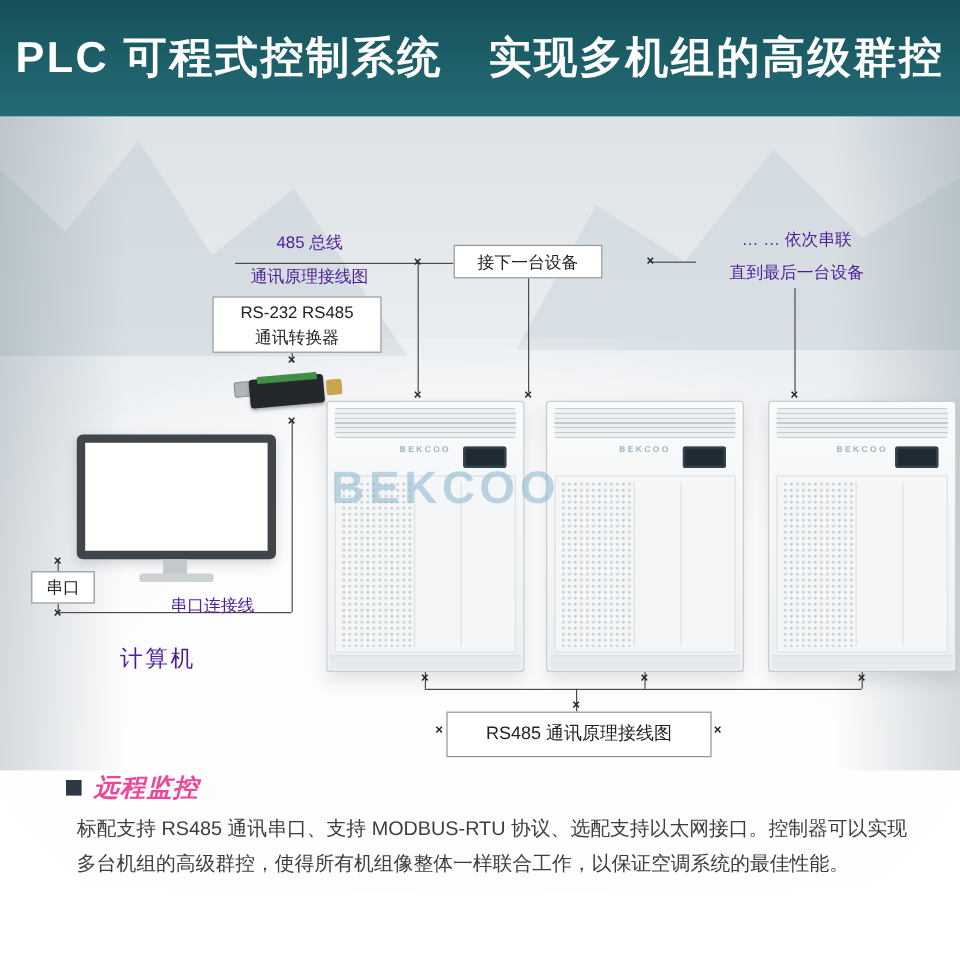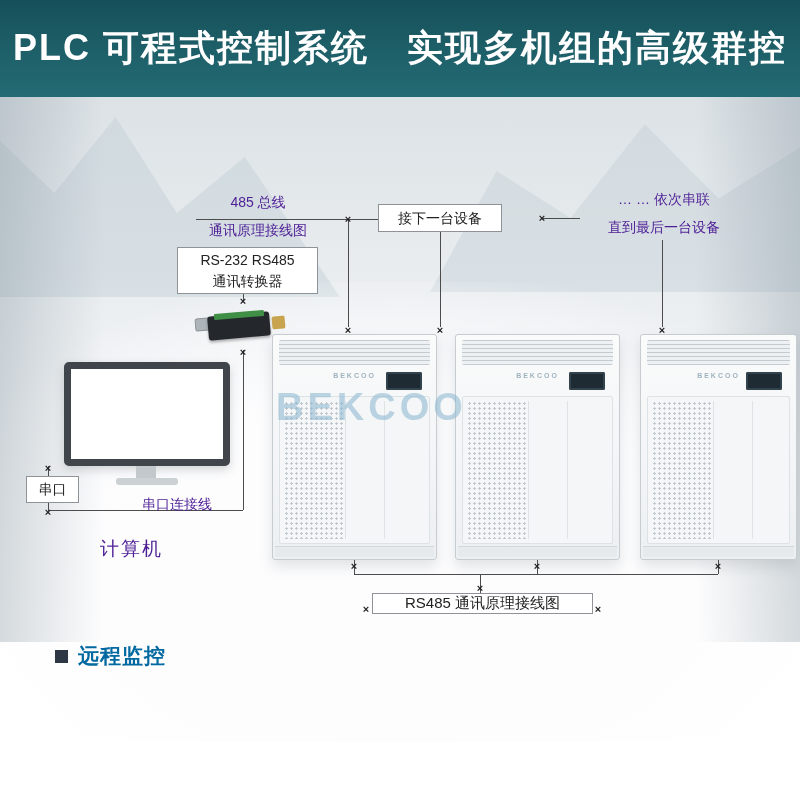--- a/index.html
+++ b/index.html
@@ -74,21 +74,21 @@
     border-top:1px solid #d3d8db; border-radius:0 0 2px 2px; }
   .unit-1 { left:272px; } .unit-2 { left:455px; } .unit-3 { left:640px; width:157px; }
 
   
   .watermark { position:absolute; left:276px; top:386px; font-size:38px; font-weight:bold;
     letter-spacing:4px; color:#8fb9d2; opacity:.58; z-index:4; }
 
   
   .footer-heading { position:absolute; left:55px; top:642px; display:flex; align-items:center; z-index:6; }
   .bullet { width:13px; height:13px; background:#2e3744; margin-right:10px; }
-  .heading-text { font-size:21px; color:#0369a1; font-weight:600; letter-spacing:1px; }
+  .heading-text { font-size:21px; color:#ec4899; font-weight:600; letter-spacing:1px;font-style:italic; }
   .footer-para { position:absolute; left:64px; top:677px; width:702px; font-size:16.5px;
     line-height:1.75; color:#3d3d3d; z-index:6; }
 </style>
 </head>
 <body>
 
 <div class="page">
 
   <div class="banner">
     <div class="banner-title">PLC 可程式控制系统　实现多机组的高级群控</div>
@@ -192,22 +192,23 @@
   <div class="lbl-text" style="left:584px; top:191px; width:160px;">… … 依次串联</div>
 
   <div class="lbl-box" style="left:26px; top:476px; width:53px; height:27px;">
     <span>串口</span>
   </div>
 
   <div class="lbl-text" style="left:142px; top:496px;">串口连接线</div>
 
   <div class="lbl-text" style="left:100px; top:536px; font-size:19px; letter-spacing:2px;">计算机</div>
 
-  <div class="lbl-box" style="left:372px; top:593px; width:221px; height:21px; font-size:15px;">
+  <div class="lbl-box" style="left:372px; top:593px; width:221px; height:38px; font-size:15px;">
     <span>RS485 通讯原理接线图</span>
   </div>
 
   <div class="footer-heading">
     <div class="bullet"></div>
     <div class="heading-text">远程监控</div>
   </div>
+  <div class="footer-para">标配支持 RS485 通讯串口、支持 MODBUS-RTU 协议、选配支持以太网接口。控制器可以实现多台机组的高级群控，使得所有机组像整体一样联合工作，以保证空调系统的最佳性能。</div>
 
 </div>
 
 </body></html>

